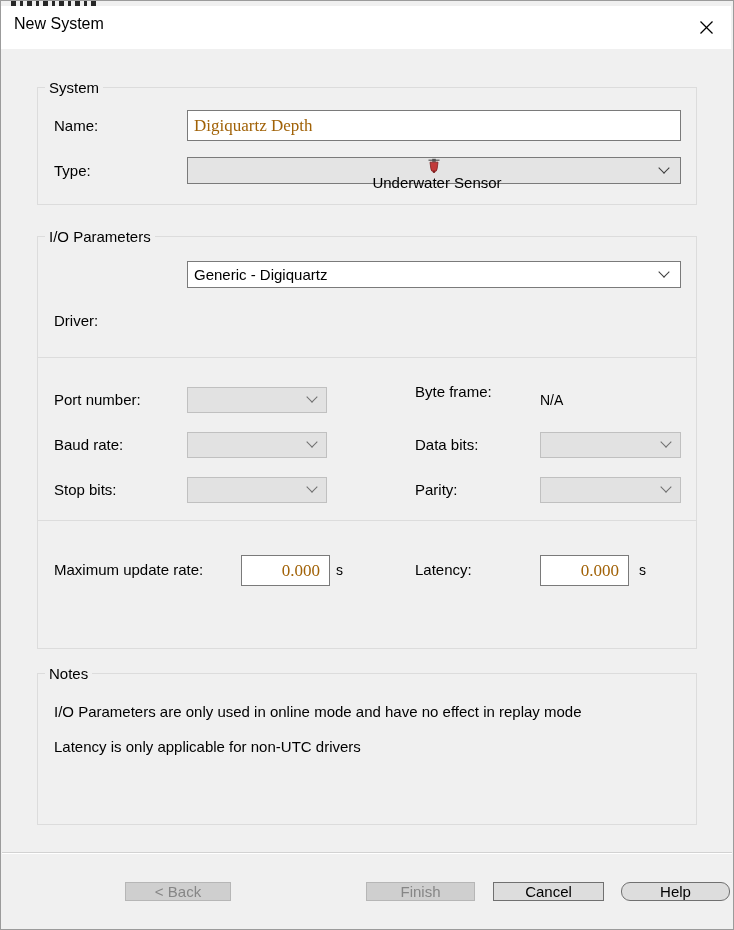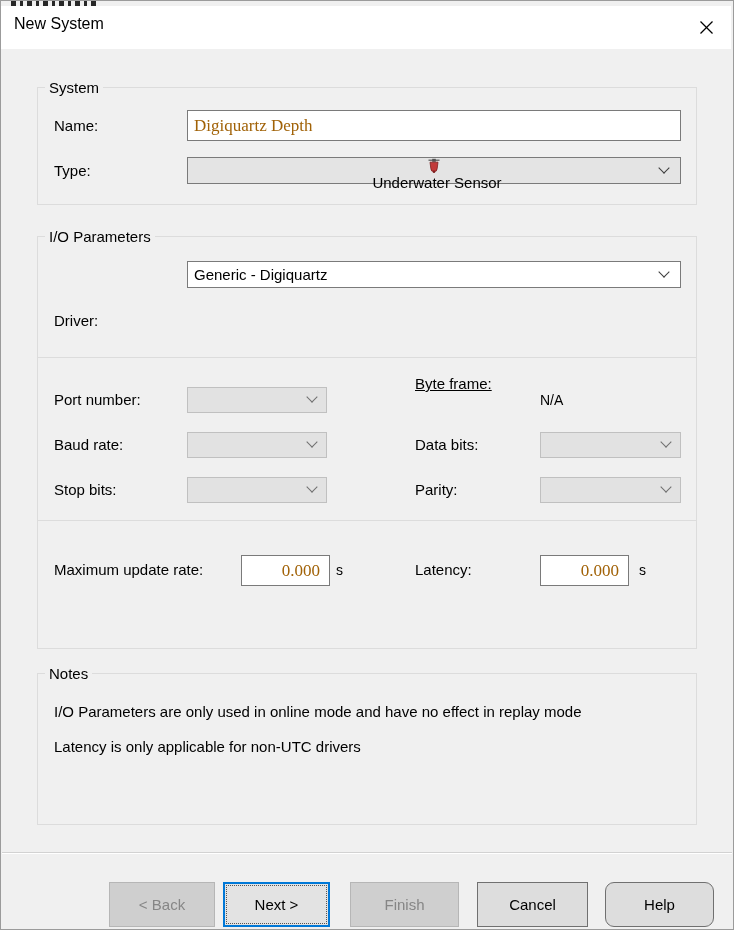--- a/index.html
+++ b/index.html
@@ -48,22 +48,22 @@
   .txt {
     position:absolute; border:1px solid #7a7a7a; background:#fff;
     font-size:17px; font-family:Liberation Serif, serif; padding:0 6px; color:#a16207;
   }
   .txt.num { text-align:right; padding-right:9px; }
   .separator {
     position:absolute; left:1px; right:1px; top:851px; height:1px;
     background:#d2d2d2; box-shadow:0 1px 0 #ffffff;
   }
   .btn {
-    position:absolute; top:881px; height:45px; font-size:15px; font-family:inherit;
-    background:#dddddd; border:1px solid #707070; color:#000; cursor:pointer;
+    position:absolute; top:881px; height:19px; font-size:15px; font-family:inherit;
+    background:#dddddd; border:1px solid #707070; color:#000; cursor:pointer;margin-left:16px;
   }
   .btn.disabled { background:#cfcfcf; border-color:#b6b6b6; color:#868686; cursor:default; }
   .btn.default {
     background:#e3e3e3; border:2px solid #0078d7;
     outline:1px dotted #555; outline-offset:-4px;
   }
 </style>
 </head>
 <body>
 
@@ -106,21 +106,21 @@
       <span class="chev"></span>
     </div>
   </div>
 
   <div class="group" style="left:36px; top:356px; width:660px; height:164px;">
     <div class="lbl" style="left:16px; top:32px;">Port number:</div>
     <div class="combo disabled" style="left:149px; top:29px; width:140px; height:26px;">
       <span></span>
       <span class="chev"></span>
     </div>
-    <div class="lbl" style="left:377px; top:16px;text-decoration:underline;">Byte frame:</div>
+    <div class="lbl" style="left:377px; top:24px;">Byte frame:</div>
     <div class="val" style="left:502px; top:32px;">N/A</div>
 
     <div class="lbl" style="left:16px; top:77px;">Baud rate:</div>
     <div class="combo disabled" style="left:149px; top:74px; width:140px; height:26px;">
       <span></span>
       <span class="chev"></span>
     </div>
     <div class="lbl" style="left:377px; top:77px;">Data bits:</div>
     <div class="combo disabled" style="left:502px; top:74px; width:141px; height:26px;">
       <span></span>
@@ -151,18 +151,17 @@
 
   <div class="group" style="left:36px; top:672px; width:660px; height:152px;">
     <span class="group-label">Notes</span>
     <div class="lbl" style="left:16px; top:28px;">I/O Parameters are only used in online mode and have no effect in replay mode</div>
     <div class="lbl" style="left:16px; top:63px;">Latency is only applicable for non-UTC drivers</div>
   </div>
 
   <div class="separator"></div>
 
   <button class="btn disabled" style="left:108px; width:106px;">&lt; Back</button>
-  <button class="btn default" style="left:222px; width:107px;">Next &gt;</button>
   <button class="btn disabled" style="left:349px; width:109px;">Finish</button>
   <button class="btn" style="left:476px; width:111px;">Cancel</button>
   <button class="btn" style="left:604px; width:109px;border-radius:9px;">Help</button>
 
 </div>
 
 </body></html>

